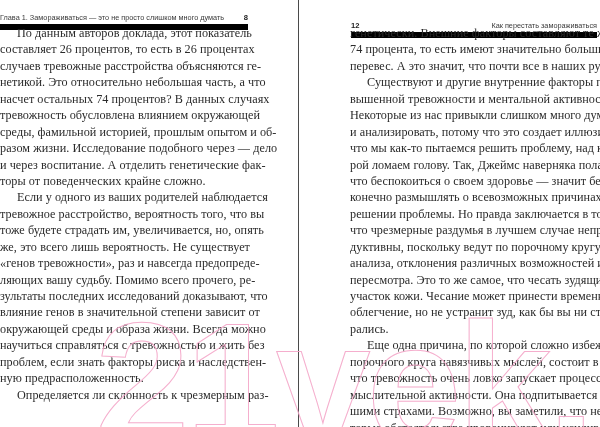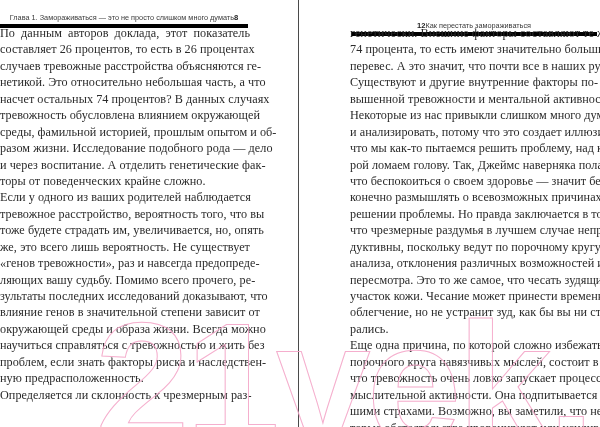--- a/index.html
+++ b/index.html
@@ -14,37 +14,37 @@
     .page-left { left: 0; width: 298px; }
     .page-right { left: 299px; width: 301px; }
     .spine {
       position: absolute; left: 298px; top: 0; width: 1px; height: 427px;
       background: #4a4a4a;
     }
     .running-head {
       position: absolute; top: 10px; height: 12px;
       font-family: "Liberation Sans", "DejaVu Sans", sans-serif;
       font-size: 7.3px; color: #3a3a3a;
-      border-bottom: 4px solid #000000;
-      display: flex; align-items: flex-end; justify-content: center;
+      border-bottom: 6px solid #000000;
+      display: flex; align-items: flex-end; justify-content: space-between;
       padding-bottom: 2px;
     }
     .page-left .running-head { left: 0; width: 248px; }
     .page-right .running-head { left: 52px; width: 246px; margin-top: 8px; }
     .folio { font-weight: bold; font-size: 7.6px; color: #222; }
     .body-text {
       position: absolute; top: 25px;
       font-size: 12.2px; line-height: 16.45px;
       letter-spacing: 0.05px;
     }
     .page-left .body-text { left: 0; width: 250px; }
     .page-right .body-text { left: 51px; width: 248px; }
     .line { white-space: nowrap; display: block; text-align: justify; text-align-last: justify; height: 16.45px; overflow: visible; }
     .line.last { text-align-last: left; }
-    .line.indent { }
+    .line.indent { padding-left: 17px; }
     .watermark {
       position: absolute; left: 95px; top: 298px;
       font-family: "Liberation Sans", "DejaVu Sans", sans-serif;
       font-size: 170px; font-weight: bold; letter-spacing: -4px;
       color: transparent;
       -webkit-text-stroke: 1px #f4a6c8;
       pointer-events: none; line-height: 1;
       opacity: 0.9;
     }
   </style>
@@ -59,21 +59,21 @@
       <span class="folio">8</span>
     </div>
     <div class="body-text" id="left-body">
         <span class="line indent"><span>По данным авторов доклада, этот показатель</span></span>
         <span class="line"><span>составляет 26 процентов, то есть в 26 процентах</span></span>
         <span class="line"><span>случаев тревожные расстройства объясняются ге-</span></span>
         <span class="line"><span>нетикой. Это относительно небольшая часть, а что</span></span>
         <span class="line"><span>насчет остальных 74 процентов? В данных случаях</span></span>
         <span class="line"><span>тревожность обусловлена влиянием окружающей</span></span>
         <span class="line"><span>среды, фамильной историей, прошлым опытом и об-</span></span>
-        <span class="line"><span>разом жизни. Исследование подобного рода — дело</span></span>
+        <span class="line"><span>разом жизни. Исследование подобного через — дело</span></span>
         <span class="line"><span>и через воспитание. А отделить генетические фак-</span></span>
         <span class="line last"><span>торы от поведенческих крайне сложно.</span></span>
         <span class="line indent"><span>Если у одного из ваших родителей наблюдается</span></span>
         <span class="line"><span>тревожное расстройство, вероятность того, что вы</span></span>
         <span class="line"><span>тоже будете страдать им, увеличивается, но, опять</span></span>
         <span class="line"><span>же, это всего лишь вероятность. Не существует</span></span>
         <span class="line"><span>«генов тревожности», раз и навсегда предопреде-</span></span>
         <span class="line"><span>ляющих вашу судьбу. Помимо всего прочего, ре-</span></span>
         <span class="line"><span>зультаты последних исследований доказывают, что</span></span>
         <span class="line"><span>влияние генов в значительной степени зависит от</span></span>

